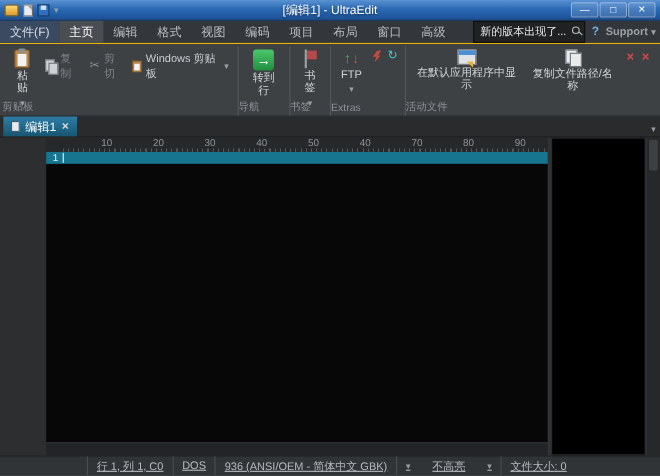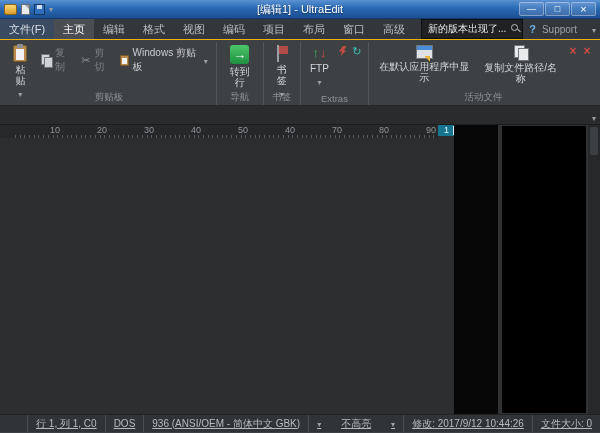--- a/index.html
+++ b/index.html
@@ -32,27 +32,27 @@
   .menubar{height:21px;background:#33363a;display:flex;align-items:stretch;position:relative;border-bottom:1px solid #eab308;}
   .menu-tab{padding:0 9px;display:flex;align-items:center;color:#b9bdc2;cursor:default;}
   .menu-tab.file{background:#3a4a60;color:#d6dde4;}
   .menu-tab.active{background:#4a4e52;color:#ffffff;}
   .menu-right{position:absolute;right:4px;top:0;height:100%;display:flex;align-items:center;gap:6px;}
   .update-box{background:#1f2123;border:1px solid #0f1011;color:#e6e8ea;font-size:10px;
     padding:2px 16px 2px 6px;position:relative;max-width:110px;white-space:nowrap;overflow:hidden;}
   .icon-search{position:absolute;right:4px;top:4px;width:7px;height:7px;border:1px solid #b8bcc0;border-radius:50%;}
   .icon-search::after{content:"";position:absolute;width:4px;height:1px;background:#b8bcc0;transform:rotate(45deg);right:-4px;bottom:-1px;}
   .help-q{color:#6db3e8;font-weight:bold;font-size:11px;}
-  .support{color:#9aa0a6;font-size:10px;display:flex;align-items:center;gap:15px;}
+  .support{color:#9aa0a6;font-size:10px;display:flex;align-items:center;gap:3px;font-weight:bold;}
   .arr::before{content:"▾";font-size:8px;color:#9aa0a6;}
 
   
   .ribbon{height:66px;background:#3e4144;border-bottom:1px solid #26282b;display:flex;padding:2px 2px 0 2px;}
   .rgroup{position:relative;display:flex;flex-direction:column;padding:1px 5px 12px 5px;border-right:1px solid #54575b;}
-  .rgroup-label{position:absolute;bottom:1px;left:0;right:0;text-align:center;font-size:9.5px;color:#8d9196;}
+  .rgroup-label{position:absolute;bottom:1px;left:0;right:0;text-align:left;font-size:9.5px;color:#8d9196;}
   .rgroup-content{display:flex;flex:1;align-items:flex-start;gap:4px;}
   .big-btn{display:flex;flex-direction:column;align-items:center;gap:2px;padding:2px 4px;text-align:center;font-size:10px;color:#d2d5d8;border-radius:2px;}
   .big-btn .lbl{line-height:11px;}
   .small-col{display:flex;flex-direction:row;gap:2px;font-size:10px;padding-top:2px;}
   .small-row{display:flex;align-items:center;gap:4px;padding:1px 3px;}
   .disabled{color:#7d8186;}
 
   
   .icon-clipboard{width:14px;height:17px;background:#b98a4d;border:1px solid #7d5a2b;border-radius:2px;position:relative;}
   .icon-clipboard::before{content:"";position:absolute;left:2px;top:3px;right:2px;bottom:1px;background:#f1f2f3;}
@@ -95,21 +95,21 @@
   
   .tabbar{height:19px;background:#292b2d;display:flex;align-items:flex-end;position:relative;border-bottom:1px solid #1b1c1e;}
   .doc-tab{height:18px;margin-left:3px;background:linear-gradient(#2e7ca6,#175670);color:#fff;
     display:flex;align-items:center;gap:5px;padding:0 7px;font-size:11px;}
   .tab-file-ico{width:8px;height:10px;background:#e8eaec;border:1px solid #3a5a70;position:relative;}
   .tab-close::before{content:"×";color:#d6dde2;font-size:11px;font-weight:bold;}
   .tab-arrow{position:absolute;right:4px;top:5px;}
 
   
   .main{height:289px;display:flex;background:#2c2e30;}
-  .edit-region{flex:1;display:flex;flex-direction:row;min-width:0;}
+  .edit-region{flex:1;display:flex;flex-direction:column;min-width:0;padding-left:42px;}
   .ruler{height:13px;background:#26282a;position:relative;color:#8f9499;font-size:9px;display:flex;padding-left:15px;}
   .ruler-cell{width:47px;text-align:right;padding-right:2px;line-height:11px;flex:none;}
   .ruler::after{content:"";position:absolute;left:15px;right:0;bottom:0;height:3px;
     background:repeating-linear-gradient(90deg,#55585c 0 1px,transparent 1px 4.7px);}
   .caret-line{height:11px;background:#17758f;display:flex;align-items:center;}
   .line-num{width:15px;flex:none;text-align:right;padding-right:4px;font-size:9px;color:#e6f2f7;line-height:11px;}
   .caret{width:1px;height:9px;background:#e6f2f7;}
   .editor{flex:1;background:#070708;}
   .hscroll{height:12px;background:#222427;border-top:1px solid #303234;}
   .panel-gap{width:3px;background:#303234;}
@@ -257,20 +257,25 @@
           <span class="icon-x"></span>
         </div>
       </div>
     </div>
     <div class="rgroup-label">活动文件</div>
   </div>
 
 </div>
 
 <div class="tabbar">
+  <div class="doc-tab">
+    <span class="tab-file-ico"></span>
+    <span>编辑1</span>
+    <span class="tab-close"></span>
+  </div>
   <span class="tab-arrow arr"></span>
 </div>
 
 <div class="main">
   <div class="edit-region">
     <div class="ruler">
       <span class="ruler-cell">10</span>
       <span class="ruler-cell">20</span>
       <span class="ruler-cell">30</span>
       <span class="ruler-cell">40</span>
@@ -303,19 +308,16 @@
     <span>DOS</span>
   </div>
   <div class="seg">
     <span>936  (ANSI/OEM - 简体中文 GBK)</span>
   </div>
   <div class="seg hl">
     <span class="arr"></span>
     <span>不高亮</span>
     <span class="arr"></span>
   </div>
-  <div class="seg">
-    <span>修改: 2017/9/12 10:44:26</span>
-  </div>
   <div class="seg grow">
     <span>文件大小: 0</span>
   </div>
 </div>
 
 </body></html>

